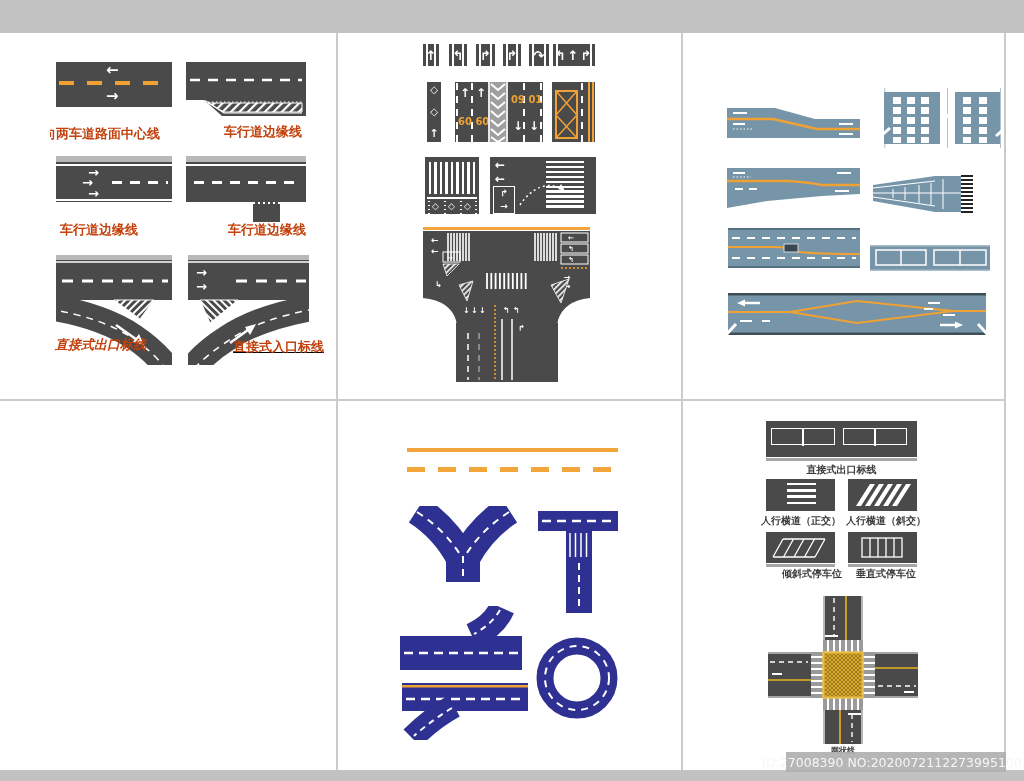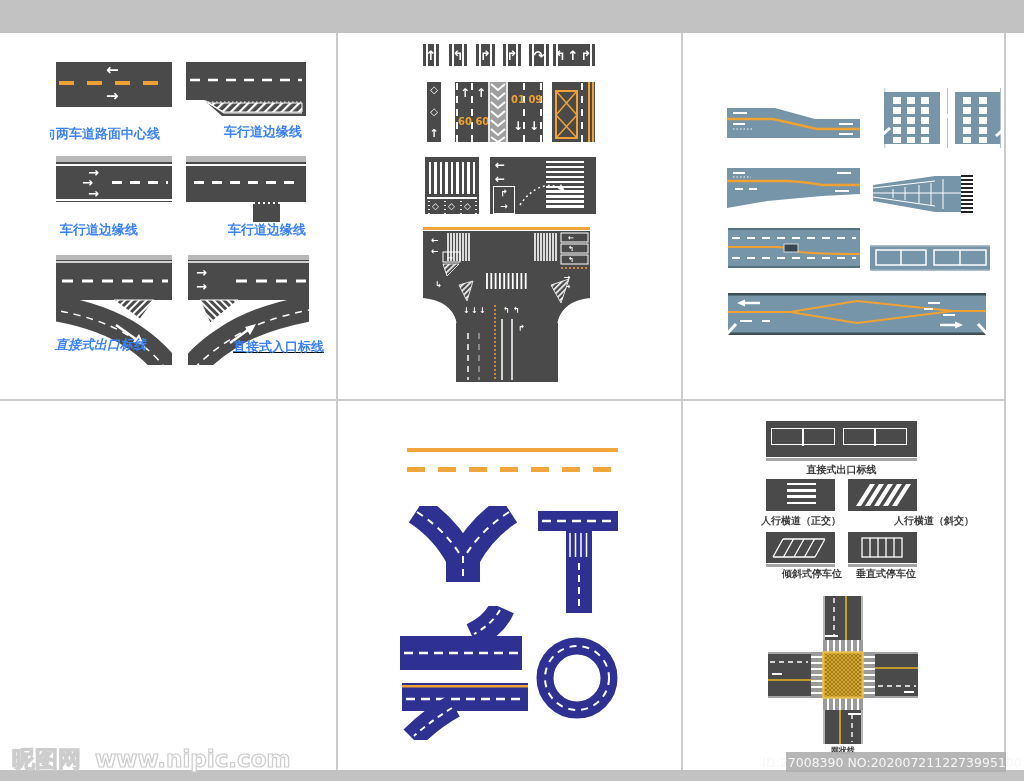--- a/index.html
+++ b/index.html
@@ -2,21 +2,21 @@
 <html><head>
 <meta charset="utf-8">
 <style>
   html,body{margin:0;padding:0;background:#fff;}
   .stage{position:relative;width:1024px;height:781px;background:#fff;overflow:hidden;
          font-family:"DejaVu Sans",sans-serif;}
   .a{position:absolute;}
   .bar{background:#c2c2c2;}
   .dv{background:#cbcbcb;}
   .road{background:#4a4a4a;}
-  .lbl{font-weight:bold;font-size:13px;color:#3b82f6;white-space:nowrap;text-align:center;}
+  .lbl{font-weight:bold;font-size:13px;color:#c2410c;white-space:nowrap;text-align:center;}
   .lblf{font-weight:bold;font-size:10px;color:#3a3a3a;white-space:nowrap;text-align:center;}
   .wz{color:#fff;font-weight:bold;line-height:1;}
   .tile{background:#4a4a4a;color:#fff;display:flex;align-items:center;justify-content:center;
         font-weight:bold;font-size:13px;
         box-shadow:inset 3px 0 0 #4a4a4a,inset 5px 0 0 #fff,inset -3px 0 0 #4a4a4a,inset -5px 0 0 #fff;}
   .dashes-w{background:repeating-linear-gradient(90deg,#fff 0 10px,transparent 10px 18px);}
   .dashes-o{background:repeating-linear-gradient(90deg,#efa233 0 15px,transparent 15px 28px);}
   .vdash-w{background:repeating-linear-gradient(0deg,#fff 0 7px,transparent 7px 13px);}
   .vdot-w{background:repeating-linear-gradient(0deg,#fff 0 1.5px,transparent 1.5px 4px);}
   .idbar{background:rgba(176,176,176,.92);color:#f6f6f6;font-size:12.5px;
@@ -139,21 +139,21 @@
   </div>
 
   <div class="a road" style="left:455px;top:82px;width:88px;height:60px;">
     <div class="a vdash-w" style="left:1px;top:0;width:2px;height:60px;"></div>
     <div class="a vdash-w" style="left:16px;top:0;width:2px;height:60px;"></div>
     <div class="a vdash-w" style="left:68px;top:0;width:2px;height:60px;"></div>
     <div class="a vdash-w" style="left:85px;top:0;width:2px;height:60px;"></div>
     <span class="a wz" style="left:5px;top:5px;font-size:12px;">↑</span>
     <span class="a wz" style="left:21px;top:5px;font-size:12px;">↑</span>
     <span class="a" style="left:3px;top:34px;color:#efa233;font-weight:bold;font-size:10px;">60 60</span>
-    <span class="a" style="left:56px;top:12px;color:#efa233;font-weight:bold;font-size:10px;">01 09</span>
+    <span class="a" style="left:56px;top:12px;color:#efa233;font-weight:bold;font-size:10px;">09 01</span>
     <span class="a wz" style="left:58px;top:38px;font-size:12px;">↓</span>
     <span class="a wz" style="left:74px;top:38px;font-size:12px;">↓</span>
     <svg class="a" style="left:33px;top:0;" width="20" height="60" viewBox="0 0 20 60">
       <rect width="20" height="60" fill="#9f9f9f"></rect>
       <line x1="1" y1="0" x2="1" y2="60" stroke="#fff" stroke-width="1.5"></line>
       <line x1="19" y1="0" x2="19" y2="60" stroke="#fff" stroke-width="1.5"></line>
       <path d="M3,2 L10,8 L17,2 M3,11 L10,17 L17,11 M3,20 L10,26 L17,20 M3,29 L10,35 L17,29 M3,38 L10,44 L17,38 M3,47 L10,53 L17,47 M3,55 L10,60 L17,55" stroke="#fff" stroke-width="2" fill="none"></path>
     </svg>
   </div>
 
@@ -378,21 +378,21 @@
 
   <div class="a road" style="left:766px;top:479px;width:69px;height:32px;">
     <div class="a" style="left:21px;top:4px;width:29px;height:25px;background:repeating-linear-gradient(180deg,#fff 0 2.5px,transparent 2.5px 6.2px);"></div>
   </div>
   <div class="a lblf" style="left:760px;top:514px;width:82px;">人行横道（正交）</div>
 
   <svg class="a" style="left:848px;top:479px;" width="69" height="32" viewBox="0 0 69 32">
     <rect width="69" height="32" fill="#4a4a4a"></rect>
     <path d="M8,27 L22,5 L27,5 L13,27 Z M17,27 L31,5 L36,5 L22,27 Z M26,27 L40,5 L45,5 L31,27 Z M35,27 L49,5 L54,5 L40,27 Z M44,27 L58,5 L63,5 L49,27 Z" fill="#fff"></path>
   </svg>
-  <div class="a lblf" style="left:845px;top:514px;width:82px;margin-left:48px;">人行横道（斜交）</div>
+  <div class="a lblf" style="left:845px;top:514px;width:82px;">人行横道（斜交）</div>
 
   <svg class="a" style="left:766px;top:532px;" width="69" height="31" viewBox="0 0 69 31">
     <rect width="69" height="31" fill="#4a4a4a"></rect>
     <path d="M7,25 H49 M17,7 H59 M7,25 L17,7 M17.5,25 L27.5,7 M28,25 L38,7 M38.5,25 L48.5,7 M49,25 L59,7" stroke="#fff" stroke-width="1.3" fill="none"></path>
   </svg>
   <div class="a" style="left:766px;top:564px;width:69px;height:3px;background:#a6a6a6;"></div>
   <div class="a lblf" style="left:760px;top:567px;width:82px;text-align:right;">倾斜式停车位</div>
 
   <svg class="a" style="left:848px;top:532px;" width="69" height="31" viewBox="0 0 69 31">
     <rect width="69" height="31" fill="#4a4a4a"></rect>
@@ -427,19 +427,15 @@
     <line x1="0" y1="84" x2="43" y2="84" stroke="#e8b420" stroke-width="1.6"></line>
     <line x1="107" y1="72" x2="150" y2="72" stroke="#e8b420" stroke-width="1.6"></line>
     <line x1="66" y1="2" x2="66" y2="40" stroke="#fff" stroke-width="1.4" stroke-dasharray="5 4"></line>
     <line x1="84" y1="118" x2="84" y2="146" stroke="#fff" stroke-width="1.4" stroke-dasharray="5 4"></line>
     <line x1="2" y1="66" x2="40" y2="66" stroke="#fff" stroke-width="1.4" stroke-dasharray="5 4"></line>
     <line x1="110" y1="90" x2="148" y2="90" stroke="#fff" stroke-width="1.4" stroke-dasharray="5 4"></line>
     <path d="M57,40 H70 M80,118 H93 M4,78 H14 M136,96 H146" stroke="#fff" stroke-width="2"></path>
   </svg>
   <div class="a" style="left:818px;top:745px;width:50px;text-align:center;font-weight:bold;font-size:8px;color:#3a3a3a;">网状线</div>
 
-  <div class="a logo" style="left:12px;top:744px;font-size:23px;">
-    <span>昵图网</span>
-    <span style="margin-left:6px;">www.nipic.com</span>
-  </div>
   <div class="a idbar" style="left:786px;top:752px;width:220px;height:20px;">ID:27008390 NO:20200721122739951001</div>
 
 </div>
 
 </body></html>

